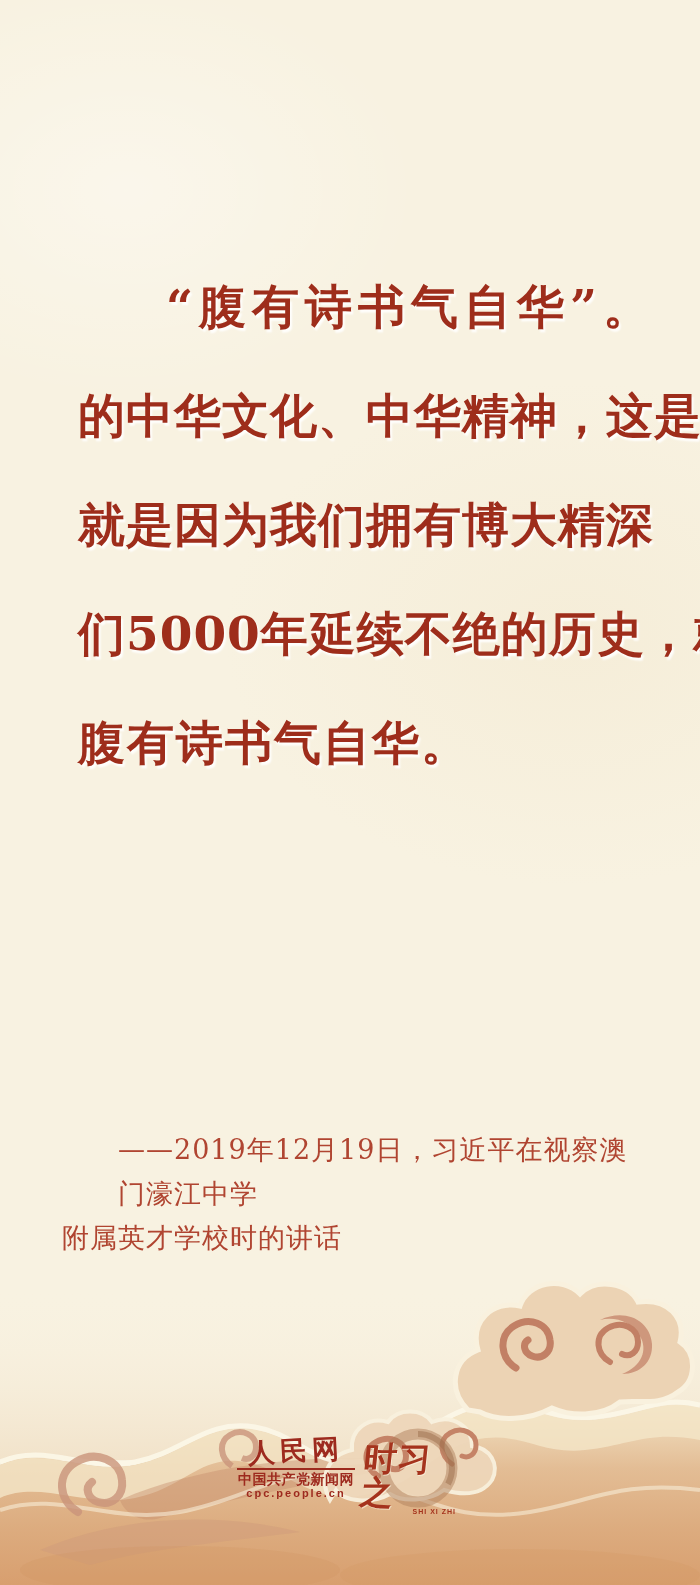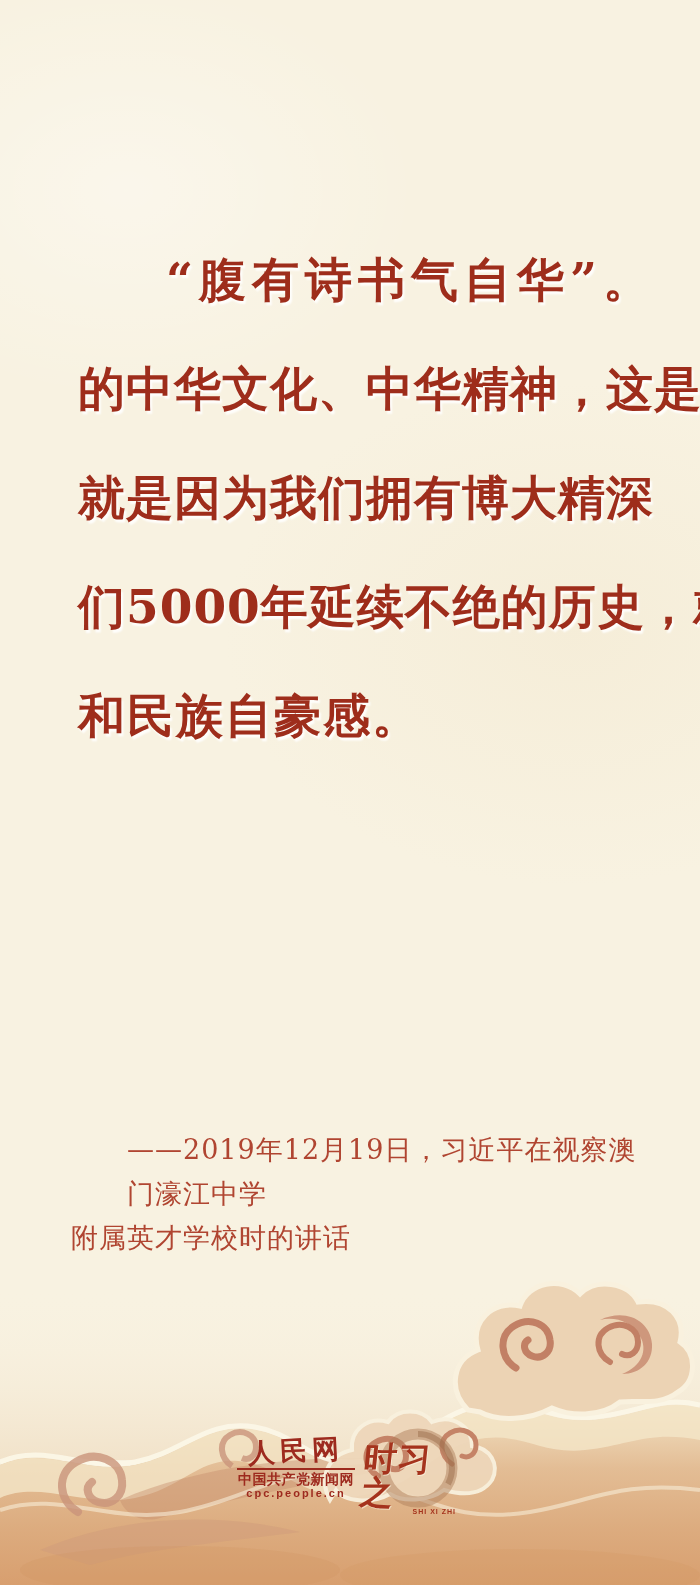--- a/index.html
+++ b/index.html
@@ -9,21 +9,21 @@
     margin:0 auto;
     overflow:hidden;
     background:
       radial-gradient(420px 300px at 18% 12%, rgba(255,255,255,0.35), rgba(255,255,255,0) 70%),
       radial-gradient(500px 360px at 82% 40%, rgba(240,228,200,0.35), rgba(240,228,200,0) 70%),
       #f8f2e1;
     font-family:"DejaVu Serif","Liberation Serif",serif;
   }
   
   .quote{
-    position:absolute;left:78px;top:225px;width:544px;
+    position:absolute;left:78px;top:252px;width:544px;
     color:#9e2d1b;
     font-weight:700;
     font-size:47px;
   }
   .qline{
     height:109px;
     line-height:109px;
     text-align:justify;
     text-align-last:justify;
     white-space:nowrap;
@@ -38,21 +38,20 @@
   .qline.last{
     text-align-last:left;
     letter-spacing:2px;
   }
   
   .attribution{
     position:absolute;left:62px;top:1128px;width:580px;
     color:#b04531;
     font-size:27px;
     font-weight:400;
-    margin-left:9px;
   }
   .attr-line{line-height:44px;letter-spacing:1px;}
   .attr-line1{padding-left:56px;}
   
   .waves{position:absolute;left:0;bottom:0;width:700px;height:335px;display:block;}
   
   .logo-people{
     position:absolute;left:237px;top:1436px;width:118px;
     color:#9d2a1e;text-align:center;
   }
@@ -76,21 +75,21 @@
 </head>
 <body>
 
 <div class="poster">
 
   <div class="quote">
     <div class="qline first">“腹有诗书气自华”。</div>
     <div class="qline">的中华文化、中华精神，这是</div>
     <div class="qline">就是因为我们拥有博大精深</div>
     <div class="qline">们5000年延续不绝的历史，就</div>
-    <div class="qline last">和民族自豪感。</div>
+    <div class="qline last">腹有诗书气自华。</div>
   </div>
 
   <div class="attribution">
     <div class="attr-line attr-line1">——2019年12月19日，习近平在视察澳门濠江中学</div>
     <div class="attr-line">附属英才学校时的讲话</div>
   </div>
 
   <svg class="waves" viewBox="0 0 700 335" xmlns="http://www.w3.org/2000/svg" aria-hidden="true">
     <defs>
       <linearGradient id="sandG" x1="0" y1="0" x2="0" y2="1">

